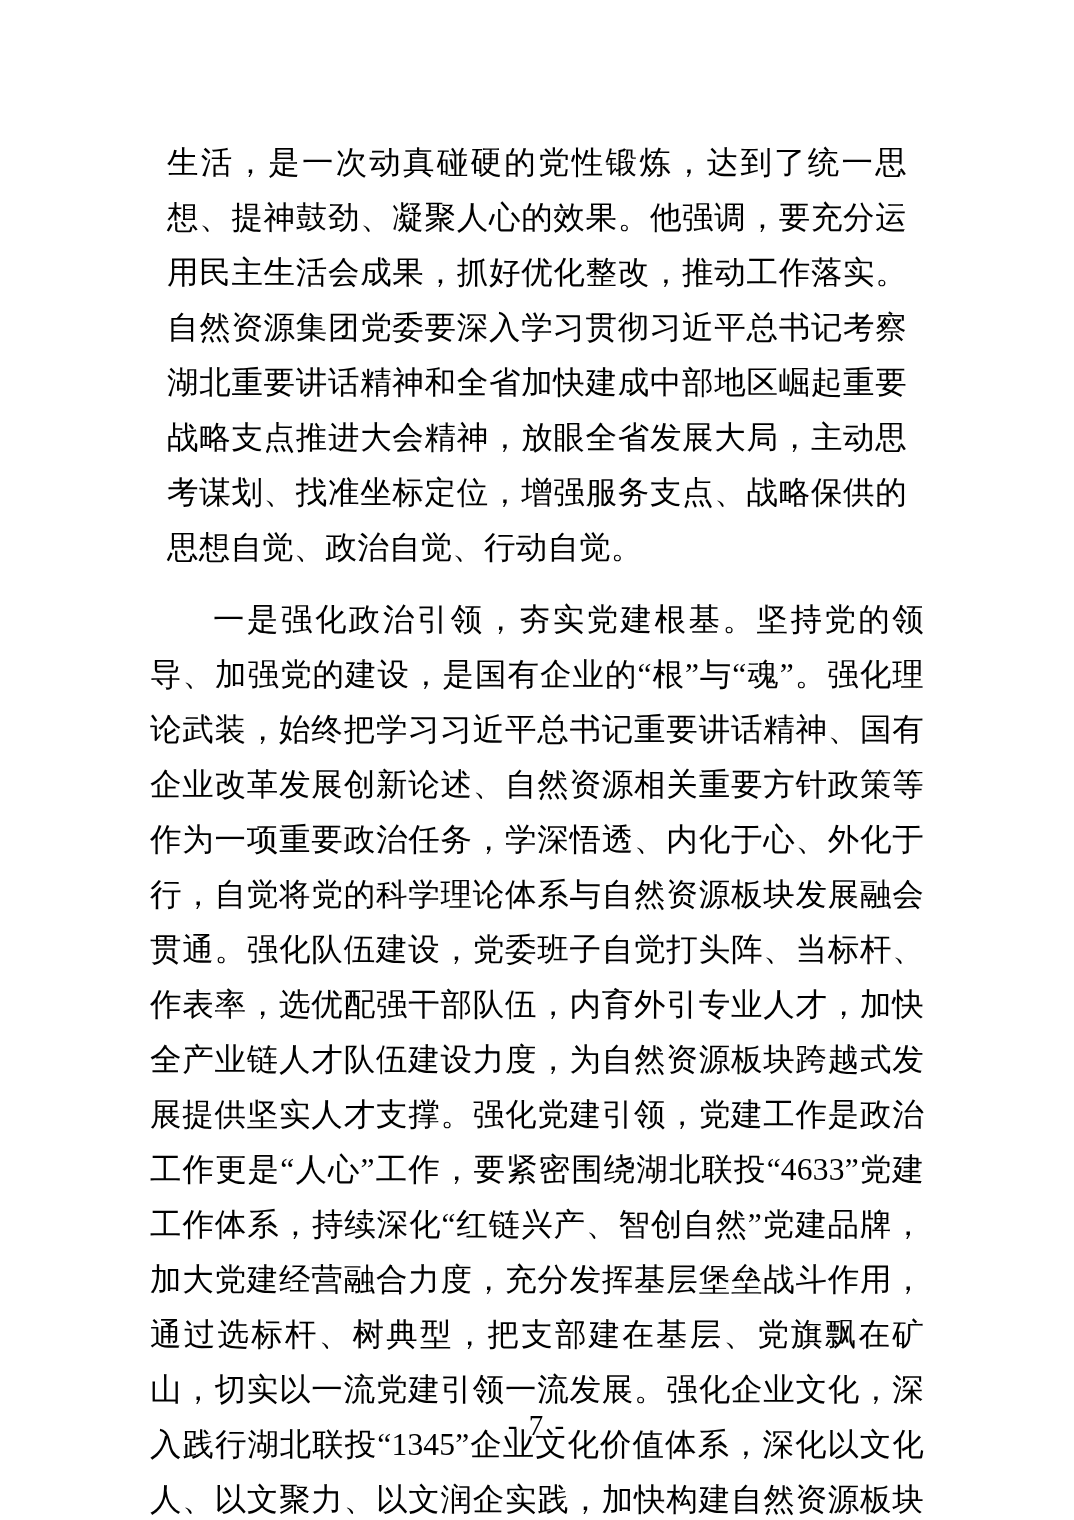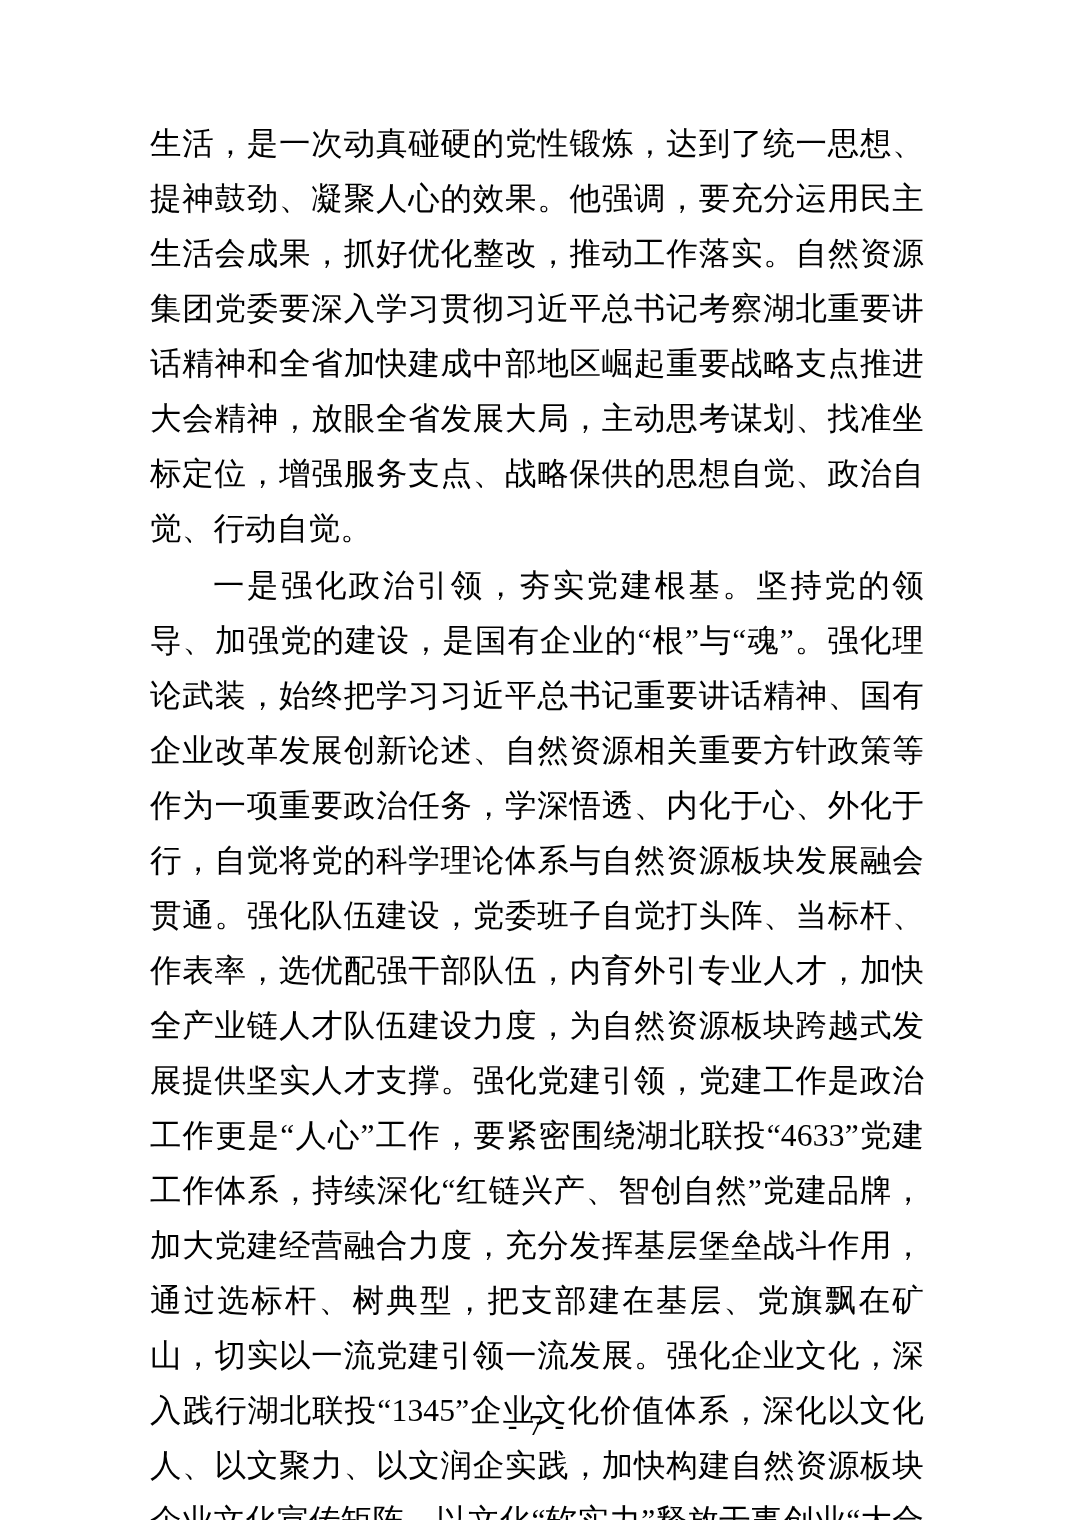--- a/index.html
+++ b/index.html
@@ -23,23 +23,22 @@
     position: relative;
   }
   .doc-body {
     font-size: 31.5px;
     line-height: 55px;
     text-align: justify;
     text-justify: inter-ideograph;
     letter-spacing: 0.2px;
   }
   .para {
-    margin: 0;
+    margin: 17px;
     text-indent: 0;
-    font-family: Liberation Mono, monospace;
   }
   .para-indent {
     margin: 0;
     text-indent: 2em;
   }
   .page-number {
     position: absolute;
     bottom: 78px;
     left: 0;
     width: 100%;

